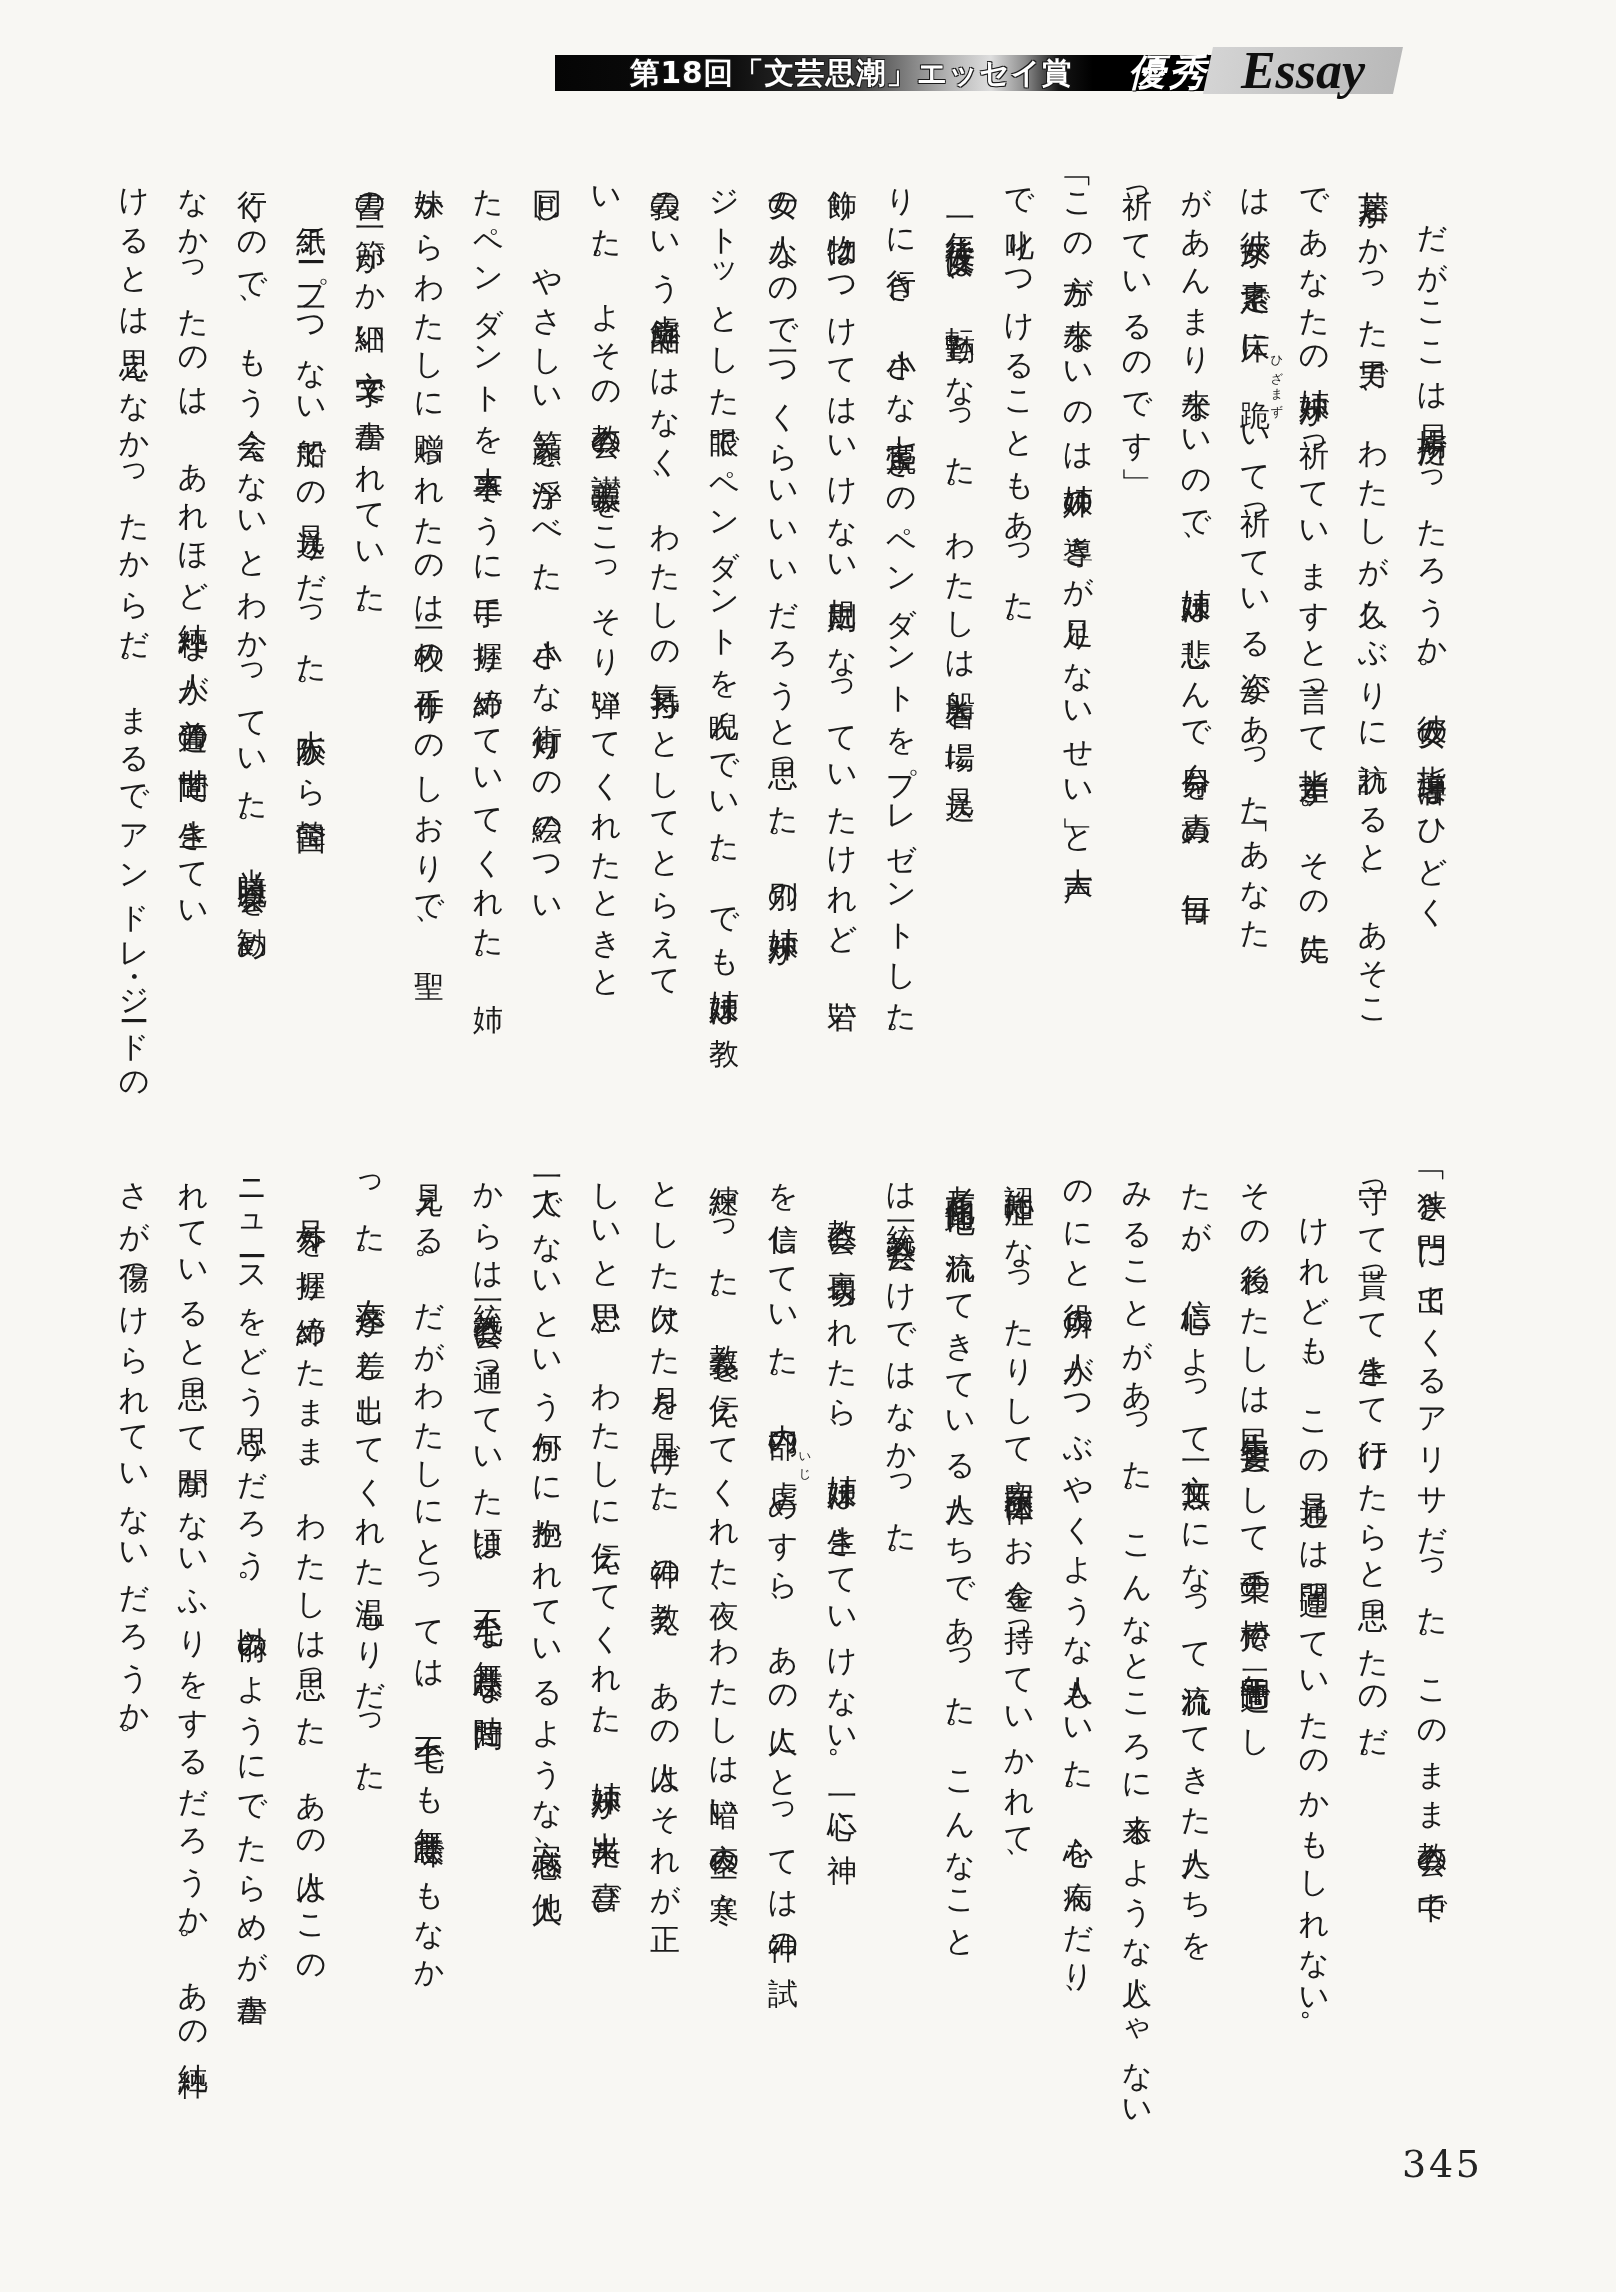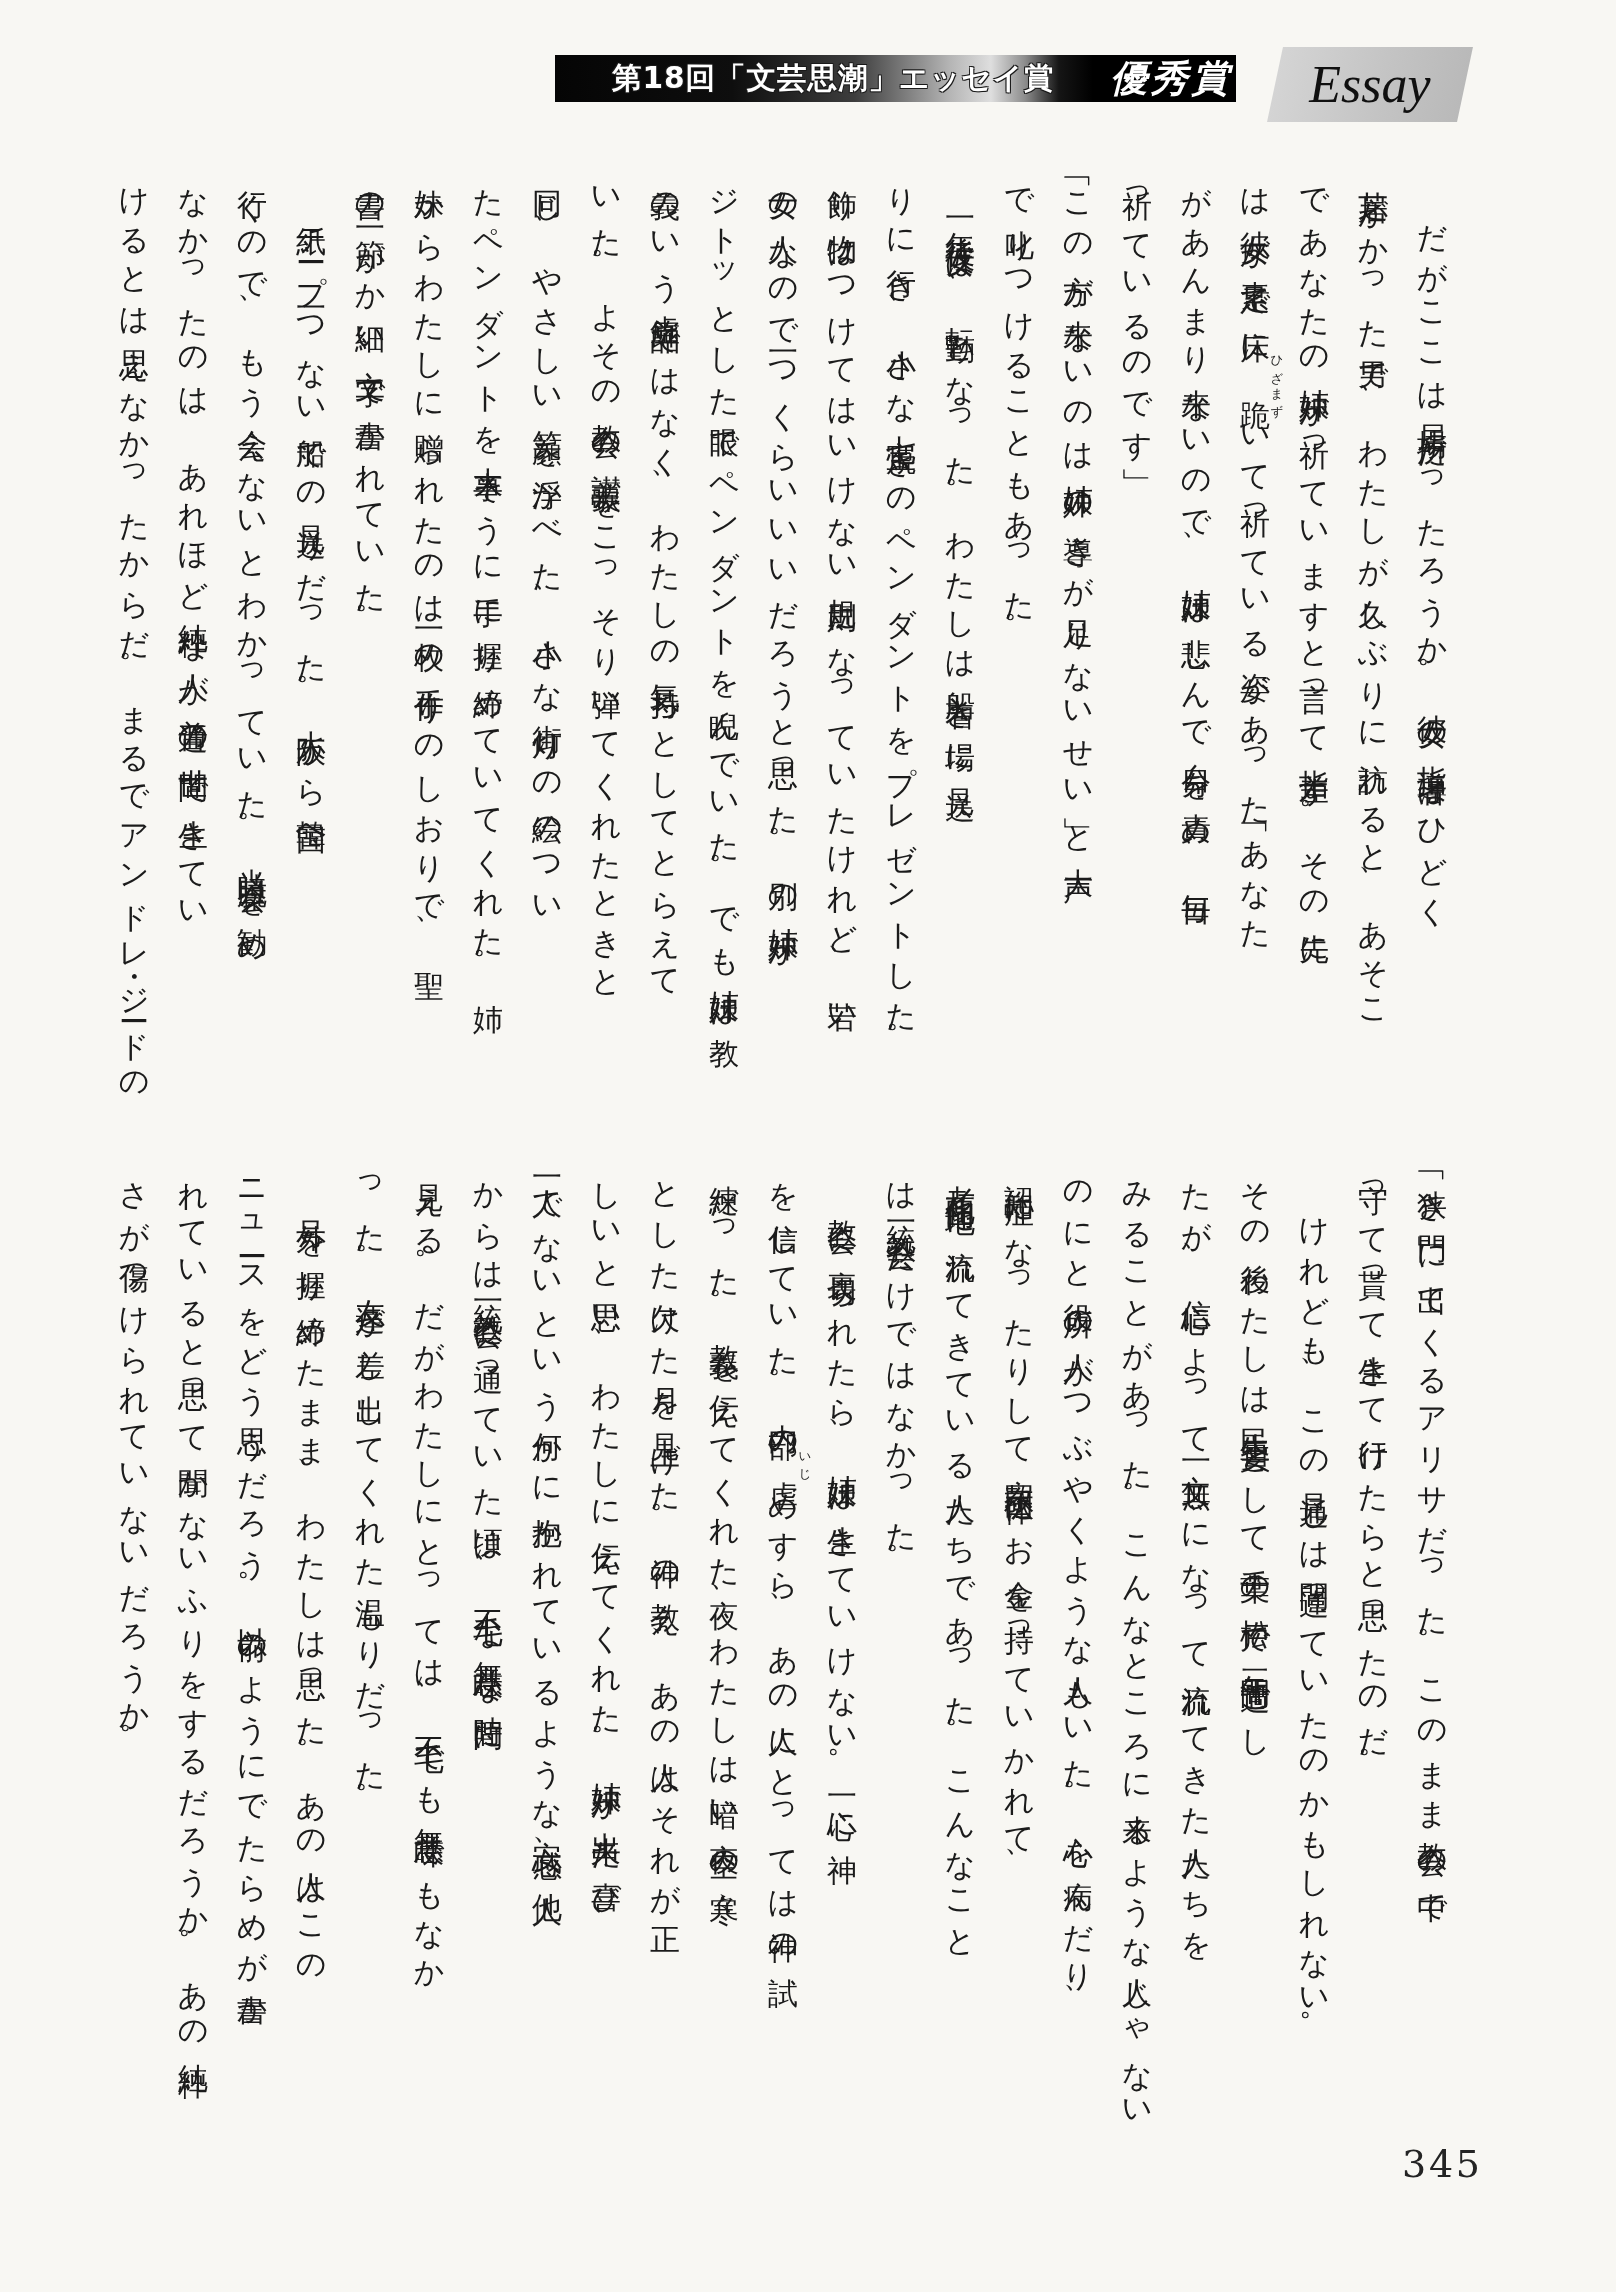--- a/index.html
+++ b/index.html
@@ -8,28 +8,28 @@
   body {
     width: 1617px; height: 2293px;
     background: #f8f7f3;
     position: relative;
     overflow: hidden;
   }
   
   .banner {
     position: absolute;
     left: 555px; top: 55px;
-    width: 681px; height: 47px;
+    width: 681px; height: 33px;
     background: linear-gradient(90deg,
       #050505 0%, #0e0e0e 26%, #3d3d3d 44%,
       #b5b5b5 58%, #dedede 64%, #8d8d8d 69%,
       #151515 74%, #000 79%, #000 100%);
     display: flex;
     align-items: center;
-    padding: 0;
+    padding: 18px;
     box-sizing: border-box;
   }
   .banner-title {
     margin-left: 57px;
     color: #fff;
     font-family: "DejaVu Sans", "Liberation Sans", sans-serif;
     font-weight: bold;
     font-size: 29.6px;
     letter-spacing: 0.9px;
     white-space: nowrap;
@@ -43,22 +43,22 @@
     font-weight: bold;
     font-size: 37px;
     letter-spacing: 3.6px;
     white-space: nowrap;
     text-shadow: 0.9px 0.9px 0 #000;
     font-style: italic;
   }
   
   .essay-tag {
     position: absolute;
-    left: 1275px; top: 47px;
-    width: 190px; height: 75px;
+    left: 1208px; top: 47px;
+    width: 190px; height: 47px; font-weight: bold;
   }
   .essay-tag-bg {
     position: absolute; inset: 0;
     background: linear-gradient(90deg, #d4d4d4 0%, #c3c3c3 60%, #b9b9b9 100%);
     transform: skewX(-12deg);
   }
   .essay-tag-label {
     position: absolute; inset: 0;
     display: flex; align-items: center; justify-content: center;
     font-family: "Liberation Serif", "DejaVu Serif", serif;

